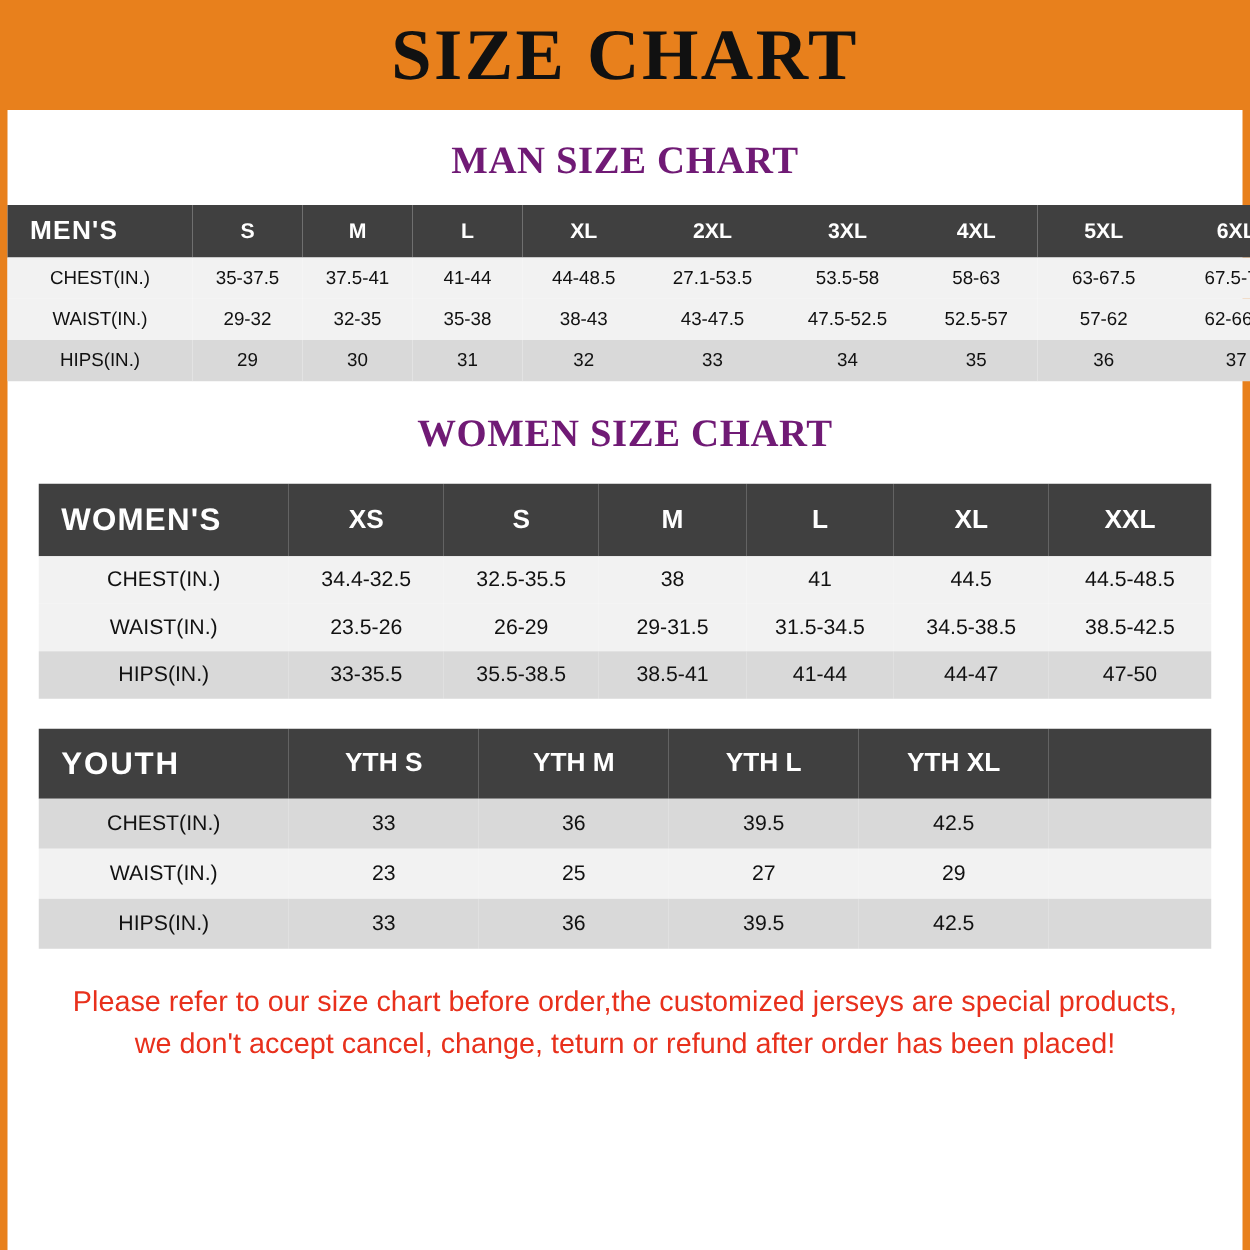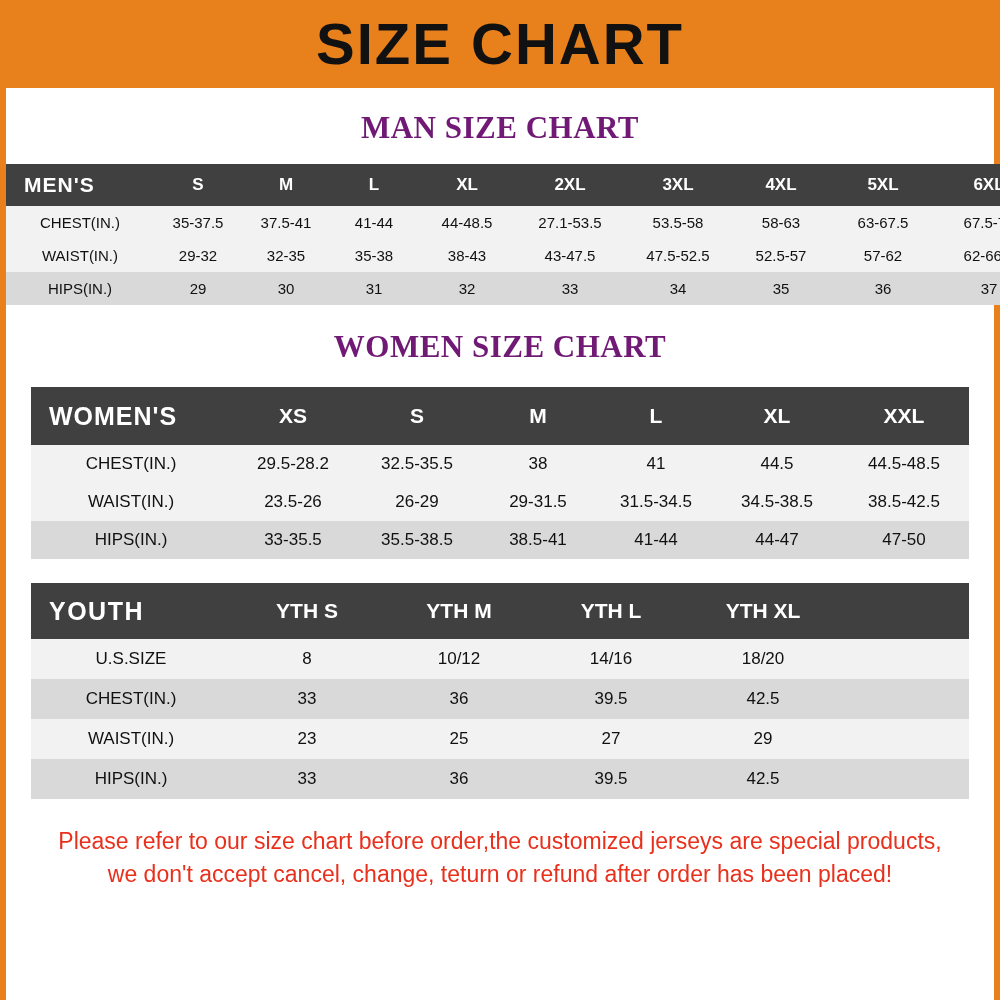--- a/index.html
+++ b/index.html
@@ -24,21 +24,21 @@
   }
   .banner {
     background: #e8801c;
     height: 88px;
     display: flex;
     align-items: center;
     justify-content: center;
     margin: 0 -6px;
   }
   .banner-title {
-    font-family: Liberation Sans, sans-serif;
+    font-family: Liberation Serif, serif;
     font-weight: bold;
     font-size: 58px;
     letter-spacing: 2px;
     color: #111111;
     line-height: 1;
   }
   .section-title {
     text-align: center;
     font-family: "Liberation Serif", serif;
     font-weight: bold;
@@ -207,21 +207,21 @@
         <th>S</th>
         <th>M</th>
         <th>L</th>
         <th>XL</th>
         <th>XXL</th>
       </tr>
     </thead>
     <tbody>
       <tr class="odd">
         <td class="rowlabel">CHEST(IN.)</td>
-        <td>29.5-28.2</td>
+        <td>34.4-32.5</td>
         <td>32.5-35.5</td>
         <td>38</td>
         <td>41</td>
         <td>44.5</td>
         <td>44.5-48.5</td>
       </tr>
       <tr class="odd">
         <td class="rowlabel">WAIST(IN.)</td>
         <td>23.5-26</td>
         <td>26-29</td>
@@ -256,28 +256,20 @@
       <tr>
         <th class="corner">YOUTH</th>
         <th>YTH S</th>
         <th>YTH M</th>
         <th>YTH L</th>
         <th>YTH XL</th>
         <th></th>
       </tr>
     </thead>
     <tbody>
-      <tr class="odd">
-        <td class="rowlabel">U.S.SIZE</td>
-        <td>8</td>
-        <td>10/12</td>
-        <td>14/16</td>
-        <td>18/20</td>
-        <td></td>
-      </tr>
       <tr class="even">
         <td class="rowlabel">CHEST(IN.)</td>
         <td>33</td>
         <td>36</td>
         <td>39.5</td>
         <td>42.5</td>
         <td></td>
       </tr>
       <tr class="odd">
         <td class="rowlabel">WAIST(IN.)</td>

